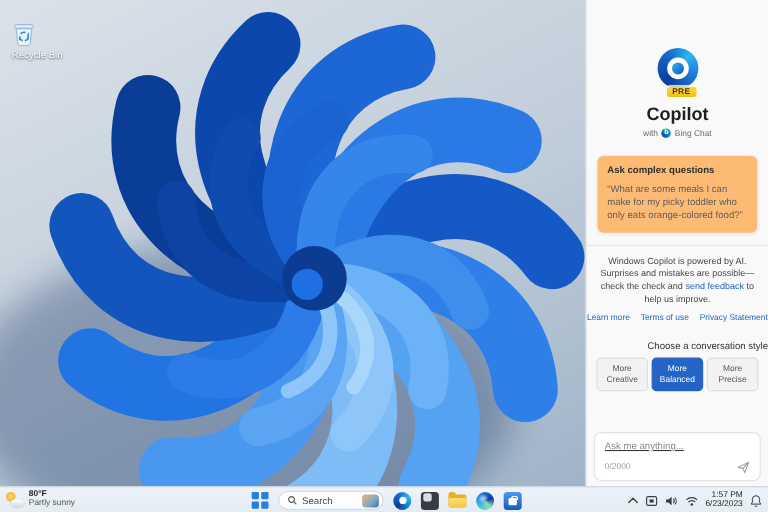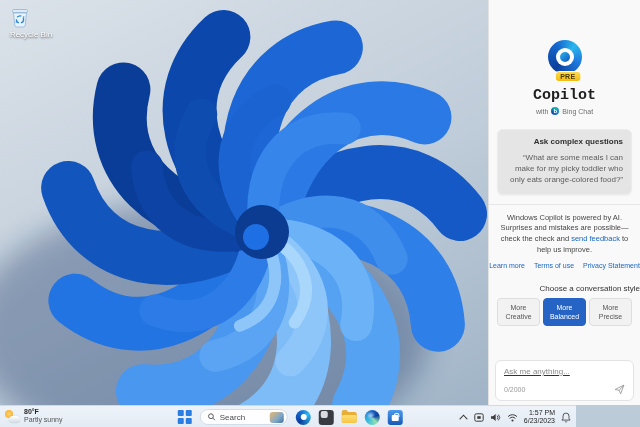--- a/index.html
+++ b/index.html
@@ -4,21 +4,21 @@
 <style>
   * { margin:0; padding:0; box-sizing:border-box; }
   html,body { width:640px; height:427px; overflow:hidden;
     font-family:"Liberation Sans","DejaVu Sans",sans-serif; }
   .stage { position:relative; width:640px; height:427px; background:#bccbd8; }
 
   
   .desktop { position:absolute; left:0; top:0; width:640px; height:405px; overflow:hidden; }
   .desktop svg { display:block; }
 
-  .recycle-bin { position:absolute; left:8px; top:5px; width:46px; text-align:center; cursor:default; }
+  .recycle-bin { position:absolute; left:8px; top:16px; width:46px; text-align:center; cursor:default; }
   .recycle-bin .label { margin-top:1px; font-size:8px; color:#ffffff;
     text-shadow:0 1px 2px rgba(0,0,0,.65); }
 
   
   .panel { position:absolute; right:0; top:0; width:152px; height:405px;
     background:#f9f9f9; border-left:1px solid #e2e2e2; display:flex; flex-direction:column; }
   .panel-header { display:flex; align-items:center; justify-content:space-between;
     padding:5px 8px 2px 8px; }
   .panel-header .title { font-size:8px; color:#5f5f5f; }
   .panel-header .hicons { display:flex; gap:10px; }
@@ -29,29 +29,29 @@
   .logo { width:34px; height:34px; border-radius:50%; margin:0 auto;
     background:conic-gradient(from 220deg,#0b3f9c,#1668cf 30%,#2bb7ee 50%,#1e78dc 70%,#0b3f9c);
     display:flex; align-items:center; justify-content:center; }
   .logo .ring { width:18px; height:18px; border-radius:50%; background:#fff;
     display:flex; align-items:center; justify-content:center; }
   .logo .core { width:10px; height:10px; border-radius:50%;
     background:linear-gradient(135deg,#2bb7ee,#1255be); }
   .pre-badge { position:absolute; left:50%; transform:translateX(-38%); bottom:-2px;
     background:linear-gradient(#ffd94f,#f2bd0e); color:#4a3a00; font-size:7px; font-weight:bold;
     padding:1px 5px; border-radius:4px; border:1px solid #ffffff; letter-spacing:.3px; }
-  .brand-title { margin-top:7px; font-size:15px; font-weight:bold; color:#1f1f1f;font-family:Liberation Mono, monospace; }
+  .brand-title { margin-top:7px; font-size:15px; font-weight:bold; color:#1f1f1f; }
   .brand-sub { margin-top:3px; display:flex; align-items:center; gap:3px;
     font-size:7px; color:#6d6d6d; }
   .bing-dot { width:8px; height:8px; border-radius:50%;
     background:conic-gradient(#12b8a8,#1a7fd4,#0c4da8,#12b8a8);
     color:#fff; font-size:6px; line-height:8px; text-align:center; font-weight:bold; }
 
-  .suggest-card { margin:14px 8px 0 8px; background:#e5e5e5; border:1px solid #ececec;
-    border-radius:6px; padding:7px 8px 8px 8px; box-shadow:0 1px 2px rgba(0,0,0,.04); cursor:pointer;text-align:right; }
+  .suggest-card { margin:14px 8px 0 8px; background:#fdba74; border:1px solid #ececec;
+    border-radius:6px; padding:7px 8px 8px 8px; box-shadow:0 1px 2px rgba(0,0,0,.04); cursor:pointer; }
   .suggest-card .ct { font-size:8px; font-weight:bold; color:#303030; }
   .suggest-card .cb { margin-top:6px; font-size:8px; color:#5d5d5d; line-height:1.4; }
 
   .divider { margin-top:9px; border-top:1px solid #e6e6e6; }
 
   .disclaimer { margin:8px 10px 0 10px; font-size:7.5px; color:#474747;
     text-align:center; line-height:1.45; }
   .disclaimer a { color:#1a66c2; text-decoration:none; cursor:pointer; }
   .flinks { margin-top:6px; display:flex; justify-content:center; gap:9px; }
   .flinks a { font-size:7px; color:#1a66c2; text-decoration:none; cursor:pointer; }
@@ -66,21 +66,21 @@
     background:#fff; border:1px solid #e3e3e3; border-radius:6px; padding:6px 8px 5px 8px;
     display:flex; flex-direction:column; justify-content:space-between; }
   .ask-box input { border:none; outline:none; width:100%; font-size:8px; color:#333;
     font-family:inherit; background:transparent;text-decoration:underline; }
   .ask-box input::placeholder { color:#8a8a8a; }
   .ask-bottom { display:flex; align-items:center; justify-content:space-between; }
   .counter { font-size:7px; color:#9a9a9a; }
   .send { cursor:pointer; display:flex; }
 
   
-  .taskbar { position:absolute; left:0; bottom:0; width:576px; height:22px;
+  .taskbar { position:absolute; left:0; bottom:0; width:640px; height:22px;
     background:linear-gradient(#eef3f9,#e3ebf4); border-top:1px solid #cfdae6; }
   .weather { position:absolute; left:5px; top:2px; display:flex; align-items:center;
     gap:4px; cursor:pointer; }
   .w-icon { position:relative; width:15px; height:13px; }
   .w-sun { position:absolute; left:0; top:0; width:8px; height:8px; border-radius:50%;
     background:radial-gradient(#ffd36b,#f6a623); }
   .w-cloud { position:absolute; right:0; bottom:0; width:11px; height:7px; border-radius:5px;
     background:linear-gradient(#ffffff,#cfd8e2); box-shadow:0 0 1px rgba(0,0,0,.25); }
   .w-text { line-height:1.15; }
   .w-temp { font-size:7px; font-weight:bold; color:#1f1f1f; }

